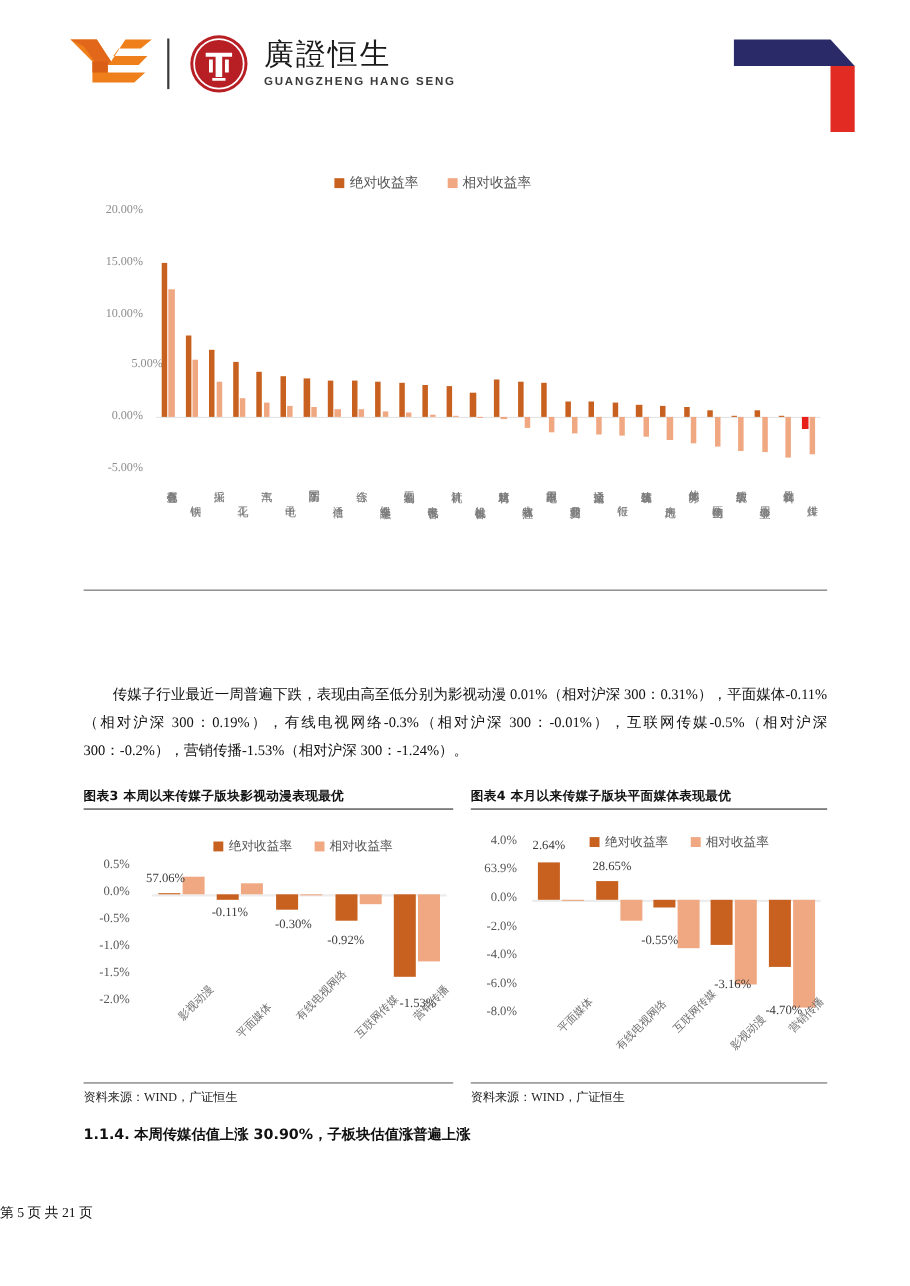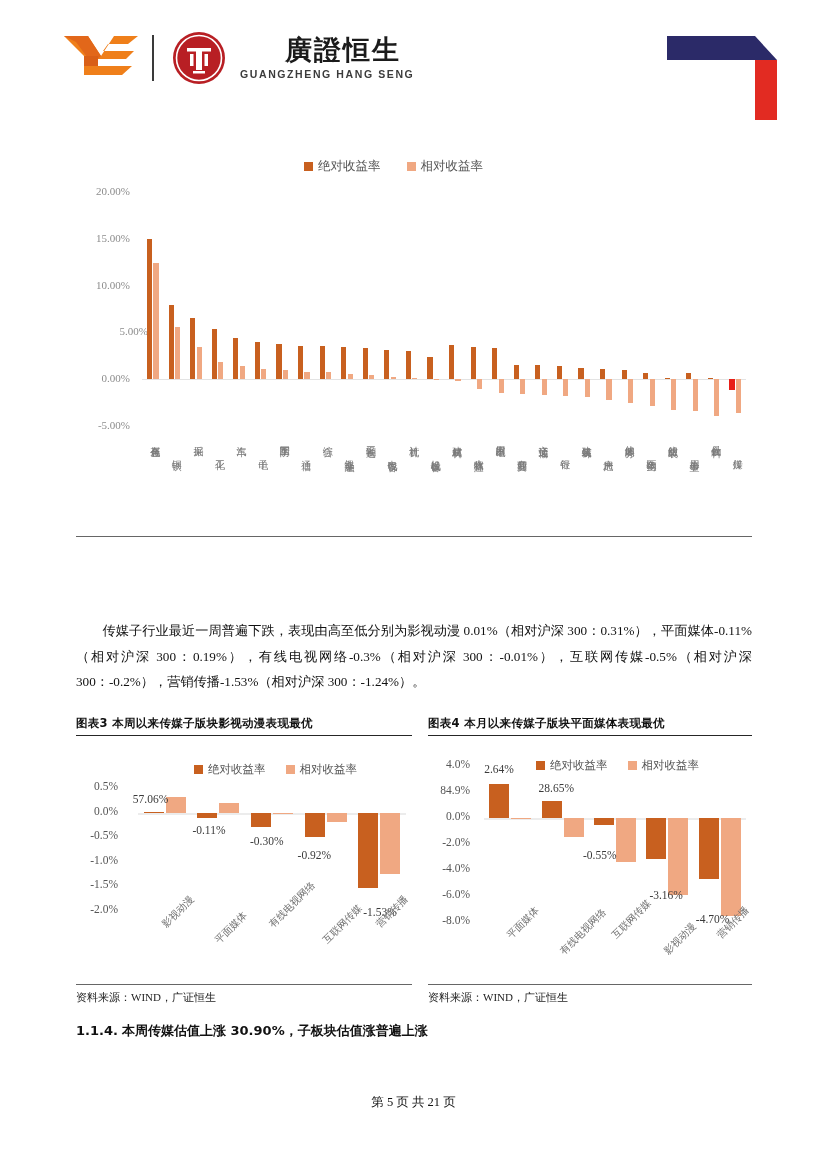--- a/index.html
+++ b/index.html
@@ -10,21 +10,21 @@
   }
   
   .header{position:absolute;left:0;top:0;width:827px;height:128px;}
   .logo-wrap{position:absolute;left:62px;top:30px;display:flex;align-items:center;}
   .ye-logo{width:78px;height:56px;position:relative;}
   .ye-logo svg{display:block;}
   .logo-div{width:2px;height:46px;background:#3a3a3a;margin:0 17px 0 12px;}
   .seal{width:56px;height:56px;position:relative;}
   .seal svg{display:block;}
   .brand{margin-left:13px;}
-  .brand-cn{font-family:"DejaVu Sans",sans-serif;font-size:27px;font-weight:bold;letter-spacing:2px;color:#1b1b1b;line-height:1.05;margin-left:45px;}
+  .brand-cn{font-family:"DejaVu Sans",sans-serif;font-size:27px;font-weight:normal;letter-spacing:2px;color:#1b1b1b;line-height:1.05;}
   .brand-en{font-family:"Liberation Sans",sans-serif;font-size:10.5px;font-weight:bold;letter-spacing:1.6px;color:#3b3b3b;margin-top:3px;}
   .corner-mark{position:absolute;right:28px;top:30px;width:132px;height:90px;}
   
   .fig-title{
     font-family:"DejaVu Sans",sans-serif;font-weight:bold;font-size:12.5px;
     color:#111;padding-bottom:4px;letter-spacing:.3px;
   }
   .rule{border-bottom:1.6px solid #262626;}
   .rule-thin{border-bottom:1px solid #666;}
   .src{
@@ -48,21 +48,21 @@
   .h4 .num{display:inline-block;width:46px;}
   .para{font-family:"Liberation Serif","DejaVu Serif",serif;font-size:13.2px;line-height:1.95;
         text-align:justify;color:#111;text-indent:2em;}
   
   .smallchart{position:relative;}
   .dlabel{position:absolute;font-family:"Liberation Serif",serif;font-size:11.5px;color:#3a3a3a;white-space:nowrap;}
   .ylab-s{position:absolute;font-family:"Liberation Serif",serif;font-size:11.5px;color:#555;text-align:right;width:42px;}
   .xlab-s{position:absolute;font-family:"DejaVu Sans",sans-serif;font-size:10px;color:#6f6f6f;
         white-space:nowrap;transform:rotate(-45deg);transform-origin:left top;}
   .legend-s{position:absolute;display:flex;gap:20px;font-family:"DejaVu Sans",sans-serif;font-size:11.5px;color:#555;align-items:center;}
-  .footer{position:absolute;left:0;top:1094px;width:827px;text-align:center;
+  .footer{position:absolute;left:0;top:1094px;width:827px;text-align:left;
           font-family:"Liberation Serif",serif;font-size:12.5px;color:#111;}
 </style>
 </head>
 <body>
 
 <div class="header">
   <div class="logo-wrap">
     <div class="ye-logo">
       <svg width="78" height="56" viewBox="0 0 78 56">
         <path d="M2,6 L26,6 L39,26 L52,6 L76,6 L66,14 L46,14 L41,21 L72,21 L64,29 L36,29 L36,36 L70,36 L60,45 L22,45 L22,26 Z" fill="#ef7f1a"></path>
@@ -256,21 +256,21 @@
         <div class="li" style="display: flex; align-items: center; gap: 5px;">
           <span class="sw" style="background: rgb(200, 96, 31);"></span>
           <span>绝对收益率</span>
         </div>
         <div class="li" style="display: flex; align-items: center; gap: 5px;">
           <span class="sw" style="background: rgb(240, 168, 130);"></span>
           <span>相对收益率</span>
         </div>
       </div>
       <div class="ylab-s" style="left: 0px; top: 22px;">4.0%</div>
-      <div class="ylab-s" style="left: 0px; top: 48px;">84.9%</div>
+      <div class="ylab-s" style="left: 0px; top: 48px;">63.9%</div>
       <div class="ylab-s" style="left: 0px; top: 74px;">0.0%</div>
       <div class="ylab-s" style="left: 0px; top: 100px;">-2.0%</div>
       <div class="ylab-s" style="left: 0px; top: 126px;">-4.0%</div>
       <div class="ylab-s" style="left: 0px; top: 152px;">-6.0%</div>
       <div class="ylab-s" style="left: 0px; top: 178px;">-8.0%</div>
       <div class="zeroline" style="left: 56px; top: 82px; width: 262px; background: rgb(236, 236, 236); height: 2px;"></div>
       <div class="bar" style="background: rgb(200, 96, 31); left: 61.2px; width: 20px; top: 47.68px; height: 34.32px;"></div>
       <div class="bar" style="background: rgb(240, 168, 130); left: 83.2px; width: 20px; top: 82px; height: 1px;"></div>
       <div class="dlabel" style="left: 56.2px; top: 26.68px;">2.64%</div>
       <div class="xlab-s" style="left: 76.2px; top: 196px;">平面媒体</div>

